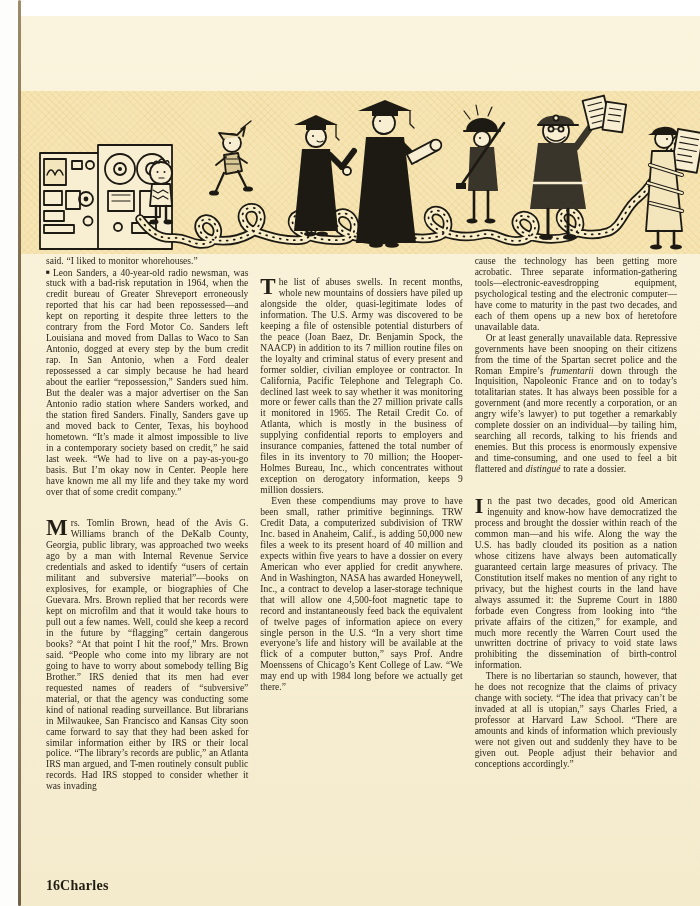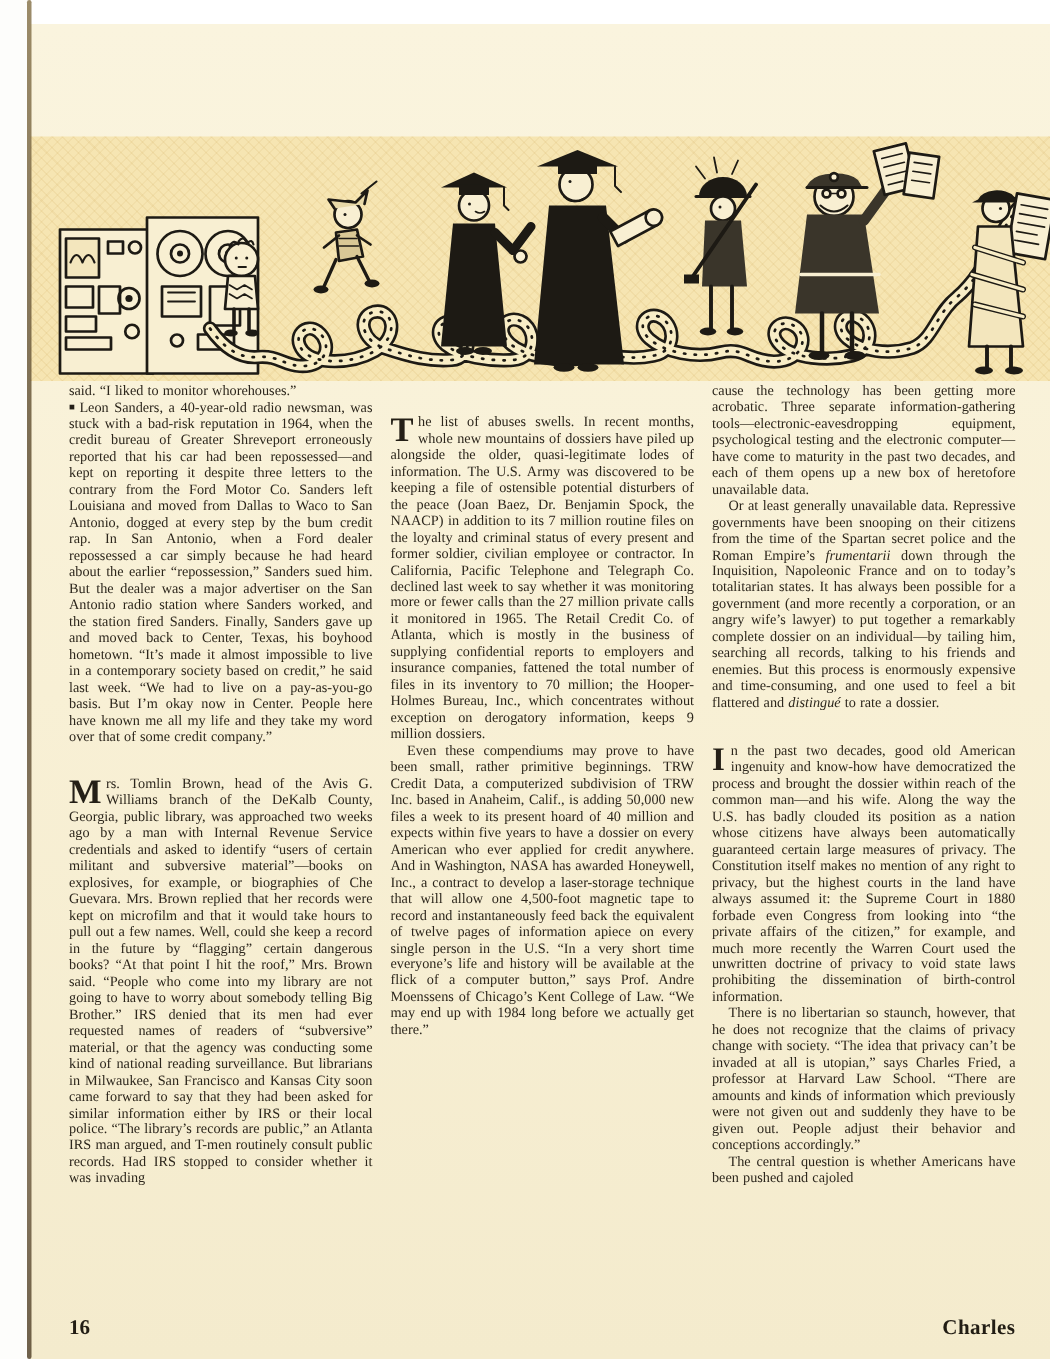--- a/index.html
+++ b/index.html
@@ -40,21 +40,21 @@
   .sp-before{margin-top:21px !important;}
   .dropcap{
     float:left;font-weight:700;color:#241f16;
     font-size:23px;line-height:18px;padding:1px 3px 0 0;
   }
   .dropcap-narrow{font-size:22px;padding-right:4px;}
   .sqbullet{font-size:6.5px;vertical-align:1.5px;letter-spacing:2px;color:#241f16;}
   .ital{font-style:italic;}
   .footer{
     position:absolute;left:26px;right:23px;top:862px;height:22px;
-    display:flex;justify-content:space-between;align-items:baseline;
+    display:flex;align-items:baseline;
   }
   .pagenum{font-weight:700;font-size:14px;color:#221d14;}
   .brand{font-weight:700;font-size:14px;color:#221d14;letter-spacing:.3px;}
 </style>
 </head>
 <body>
 
 <div class="scan-edge-white"></div>
 <div class="page">
 
@@ -252,21 +252,20 @@
     <div class="col">
       <p class="sp-before"><span class="dropcap">T</span><span>he list of abuses swells. In recent months, whole new mountains of dossiers have piled up alongside the older, quasi-legitimate lodes of information. The U.S. Army was discovered to be keeping a file of ostensible potential disturbers of the peace (Joan Baez, Dr. Benjamin Spock, the NAACP) in addition to its 7 million routine files on the loyalty and criminal status of every present and former soldier, civilian employee or contractor. In California, Pacific Telephone and Telegraph Co. declined last week to say whether it was monitoring more or fewer calls than the 27 million private calls it monitored in 1965. The Retail Credit Co. of Atlanta, which is mostly in the business of supplying confidential reports to employers and insurance companies, fattened the total number of files in its inventory to 70 million; the Hooper-Holmes Bureau, Inc., which concentrates without exception on derogatory information, keeps 9 million dossiers.</span></p>
       <p class="indent"><span>Even these compendiums may prove to have been small, rather primitive beginnings. TRW Credit Data, a computerized subdivision of TRW Inc. based in Anaheim, Calif., is adding 50,000 new files a week to its present hoard of 40 million and expects within five years to have a dossier on every American who ever applied for credit anywhere. And in Washington, NASA has awarded Honeywell, Inc., a contract to develop a laser-storage technique that will allow one 4,500-foot magnetic tape to record and instantaneously feed back the equivalent of twelve pages of information apiece on every single person in the U.S. “In a very short time everyone’s life and history will be available at the flick of a computer button,” says Prof. Andre Moenssens of Chicago’s Kent College of Law. “We may end up with 1984 long before we actually get there.”</span></p>
     </div>
 
     <div class="col">
       <p><span>cause the technology has been getting more acrobatic. Three separate information-gathering tools—electronic-eavesdropping equipment, psychological testing and the electronic computer—have come to maturity in the past two decades, and each of them opens up a new box of heretofore unavailable data.</span></p>
       <p class="indent"><span>Or at least generally unavailable data. Repressive governments have been snooping on their citizens from the time of the Spartan secret police and the Roman Empire’s </span><span class="ital">frumentarii</span><span> down through the Inquisition, Napoleonic France and on to today’s totalitarian states. It has always been possible for a government (and more recently a corporation, or an angry wife’s lawyer) to put together a remarkably complete dossier on an individual—by tailing him, searching all records, talking to his friends and enemies. But this process is enormously expensive and time-consuming, and one used to feel a bit flattered and </span><span class="ital">distingué</span><span> to rate a dossier.</span></p>
       <p class="sp-before"><span class="dropcap dropcap-narrow">I</span><span>n the past two decades, good old American ingenuity and know-how have democratized the process and brought the dossier within reach of the common man—and his wife. Along the way the U.S. has badly clouded its position as a nation whose citizens have always been automatically guaranteed certain large measures of privacy. The Constitution itself makes no mention of any right to privacy, but the highest courts in the land have always assumed it: the Supreme Court in 1880 forbade even Congress from looking into “the private affairs of the citizen,” for example, and much more recently the Warren Court used the unwritten doctrine of privacy to void state laws prohibiting the dissemination of birth-control information.</span></p>
       <p class="indent"><span>There is no libertarian so staunch, however, that he does not recognize that the claims of privacy change with society. “The idea that privacy can’t be invaded at all is utopian,” says Charles Fried, a professor at Harvard Law School. “There are amounts and kinds of information which previously were not given out and suddenly they have to be given out. People adjust their behavior and conceptions accordingly.”</span></p>
-      <p class="indent"><span>The central question is whether Americans have been pushed and cajoled</span></p>
     </div>
 
   </div>
 
   <div class="footer">
     <span class="pagenum">16</span>
     <span class="brand">Charles</span>
   </div>
 
 </div>

